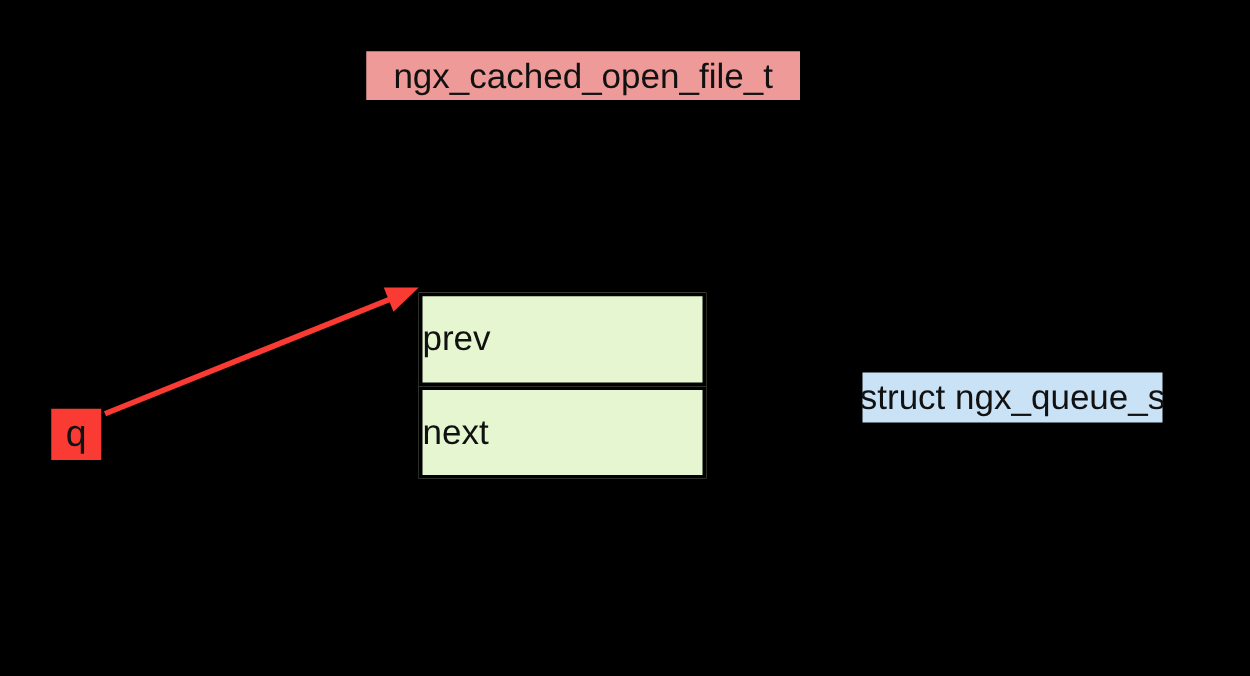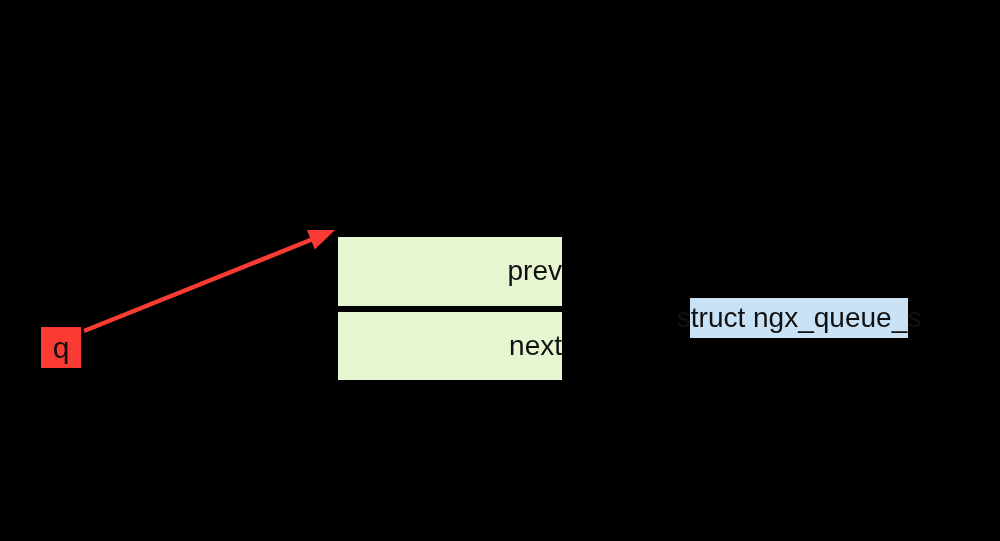--- a/index.html
+++ b/index.html
@@ -21,21 +21,21 @@
     display: flex;
     align-items: center;
     justify-content: center;
     font-size: 28px;
     line-height: 1;
     white-space: nowrap;
   }
   .title-label   { left: 293px; top: 41px;  width: 347px; height: 39px; }
   .offset-label  { left: 118px; top: 156px; width: 97px;  height: 39px; }
   .q-label       { left: 41px;  top: 327px; width: 40px;  height: 41px; font-size: 30px; }
-  .queue-name-label { left: 690px; top: 298px; width: 218px; height: 40px; }
+  .queue-name-label { left: 690px; top: 298px; width: 240px; height: 40px; }
 
   .arrow-svg {
     position: absolute;
     left: 0;
     top: 0;
     pointer-events: none;
   }
   .arrow-line { stroke-width: 4.5px; }
 
   .queue-table {
@@ -47,30 +47,31 @@
     display: flex;
     flex-direction: column;
     box-sizing: border-box;
   }
   .queue-cell {
     flex: 1 1 50%;
     box-sizing: border-box;
     border: 3px solid #3b82f6;
     display: flex;
     align-items: center;
-    justify-content: flex-end;
+    justify-content: flex-start;
     font-size: 28px;
   }
   .queue-cell + .queue-cell { margin-top: 0px; }
 </style>
 </head>
 <body>
 
 <div class="canvas">
 
+  <div class="label title-label" style="background-color: rgb(237, 154, 152);">ngx_cached_open_file_t</div>
 
 
   <div class="label q-label" style="background-color: rgb(250, 59, 52);">q</div>
 
   <svg class="arrow-svg" width="1000" height="541" viewBox="0 0 1000 541">
     <line class="arrow-line" x1="84" y1="331" x2="318" y2="237" style="stroke: rgb(250, 59, 52);"></line>
     <polygon points="335,230 314.8,249.4 307,230" style="fill: rgb(250, 59, 52);"></polygon>
   </svg>
 
   <div class="queue-table">

